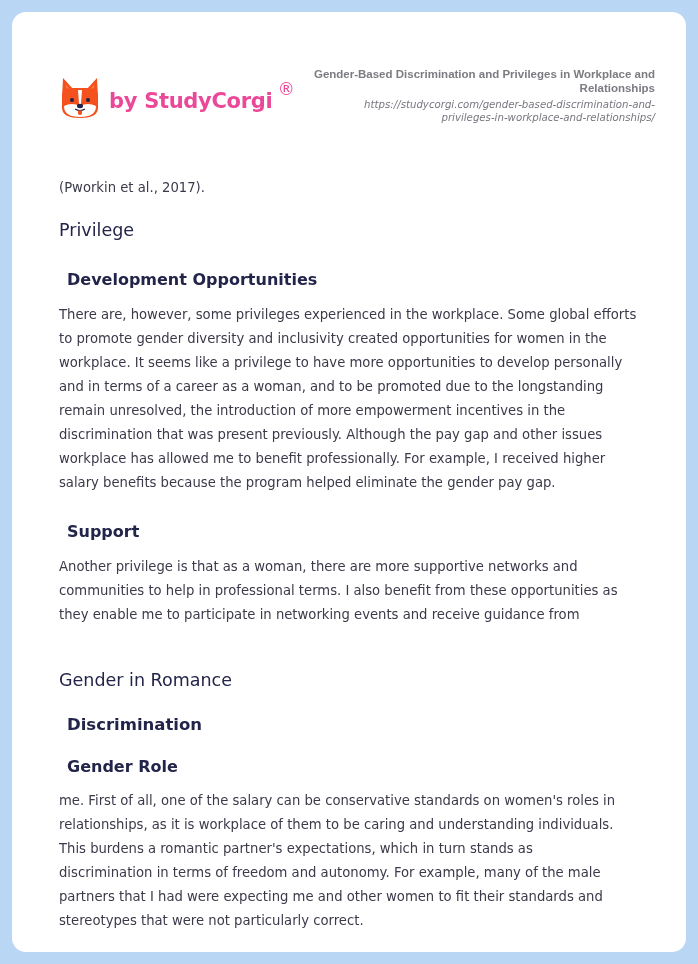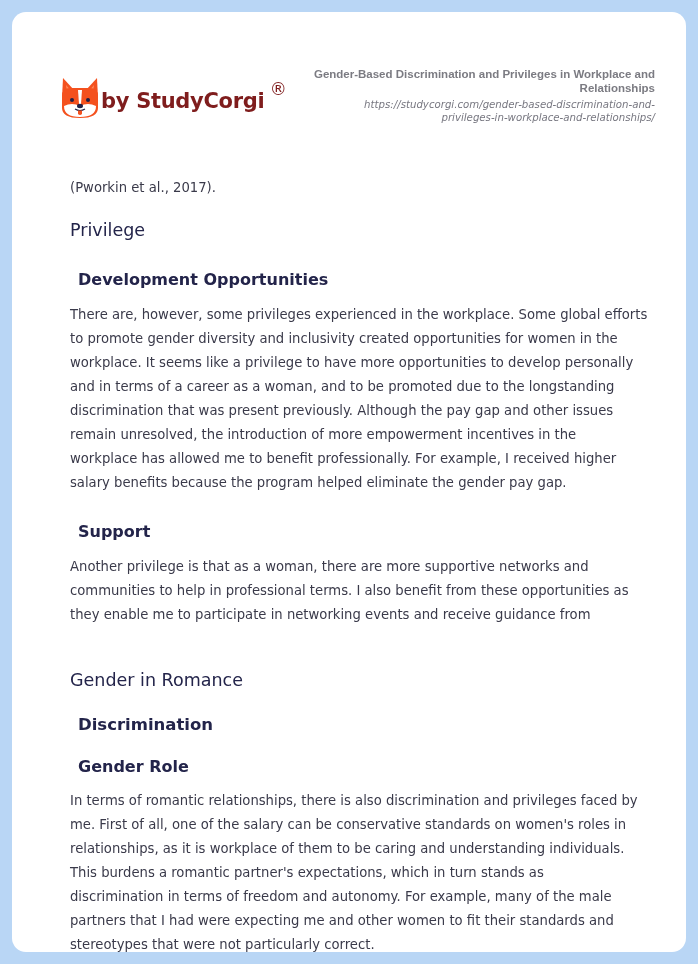--- a/index.html
+++ b/index.html
@@ -36,26 +36,26 @@
       left: 48px;
       top: 64px;
       display: flex;
       align-items: center;
     }
     .logo svg {
       display: block;
     }
     .brand {
       position: relative;
-      margin-left: 1px;
+      margin-left: 9px;
       margin-top: 6px;
       font-family: "DejaVu Sans", sans-serif;
       font-weight: bold;
       font-size: 21px;
-      color: #7f1d1d;
+      color: #ec4899;
       letter-spacing: -0.3px;
       white-space: nowrap;
     }
     .brand sup {
       position: absolute;
       right: -22px;
       top: -10px;
       font-size: 17px;
       font-weight: normal;
     }
@@ -104,21 +104,21 @@
       text-align: center;
     }
     .h3 {
       font-family: "DejaVu Sans", sans-serif;
       font-weight: bold;
       font-size: 16px;
       color: #23244a;
       margin: 8px;
       line-height: 24px;
     }
-    .abs { position: absolute; left: 11px; }
+    .abs { position: absolute; left: 0; }
   </style>
 </head>
 <body>
 
 <div class="card">
 
   <div class="header">
     <div class="logo">
       <span>
         <svg width="40" height="44" viewBox="0 0 40 44">
@@ -159,42 +159,41 @@
 
     <h2 class="h2 abs" style="top:42px;">Privilege</h2>
 
     <h3 class="h3 abs" style="top:84px;">Development Opportunities</h3>
 
     <div class="abs" style="top:127px; width:620px;">
       <p class="para">There are, however, some privileges experienced in the workplace. Some global efforts</p>
       <p class="para">to promote gender diversity and inclusivity created opportunities for women in the</p>
       <p class="para">workplace. It seems like a privilege to have more opportunities to develop personally</p>
       <p class="para">and in terms of a career as a woman, and to be promoted due to the longstanding</p>
+      <p class="para">remain unresolved, the introduction of more empowerment incentives in the</p>
       <p class="para">discrimination that was present previously. Although the pay gap and other issues</p>
-      <p class="para">remain unresolved, the introduction of more empowerment incentives in the</p>
       <p class="para">workplace has allowed me to benefit professionally. For example, I received higher</p>
       <p class="para">salary benefits because the program helped eliminate the gender pay gap.</p>
     </div>
 
     <h3 class="h3 abs" style="top:336px;">Support</h3>
 
     <div class="abs" style="top:379px; width:620px;">
       <p class="para">Another privilege is that as a woman, there are more supportive networks and</p>
       <p class="para">communities to help in professional terms. I also benefit from these opportunities as</p>
       <p class="para">they enable me to participate in networking events and receive guidance from</p>
     </div>
 
     <h2 class="h2 abs" style="top:492px;">Gender in Romance</h2>
 
     <h2 class="h3 abs" style="top:529px; font-size:16.5px;">Discrimination</h2>
 
     <h3 class="h3 abs" style="top:571px;">Gender Role</h3>
 
     <div class="abs" style="top:613px; width:620px;">
-      <p class="para">In terms of romantic relationships, there is also discrimination and privileges faced by</p>
       <p class="para">me. First of all, one of the salary can be conservative standards on women's roles in</p>
       <p class="para">relationships, as it is workplace of them to be caring and understanding individuals.</p>
       <p class="para">This burdens a romantic partner's expectations, which in turn stands as</p>
       <p class="para">discrimination in terms of freedom and autonomy. For example, many of the male</p>
       <p class="para">partners that I had were expecting me and other women to fit their standards and</p>
       <p class="para">stereotypes that were not particularly correct.</p>
     </div>
   </div>
 </div>
 

